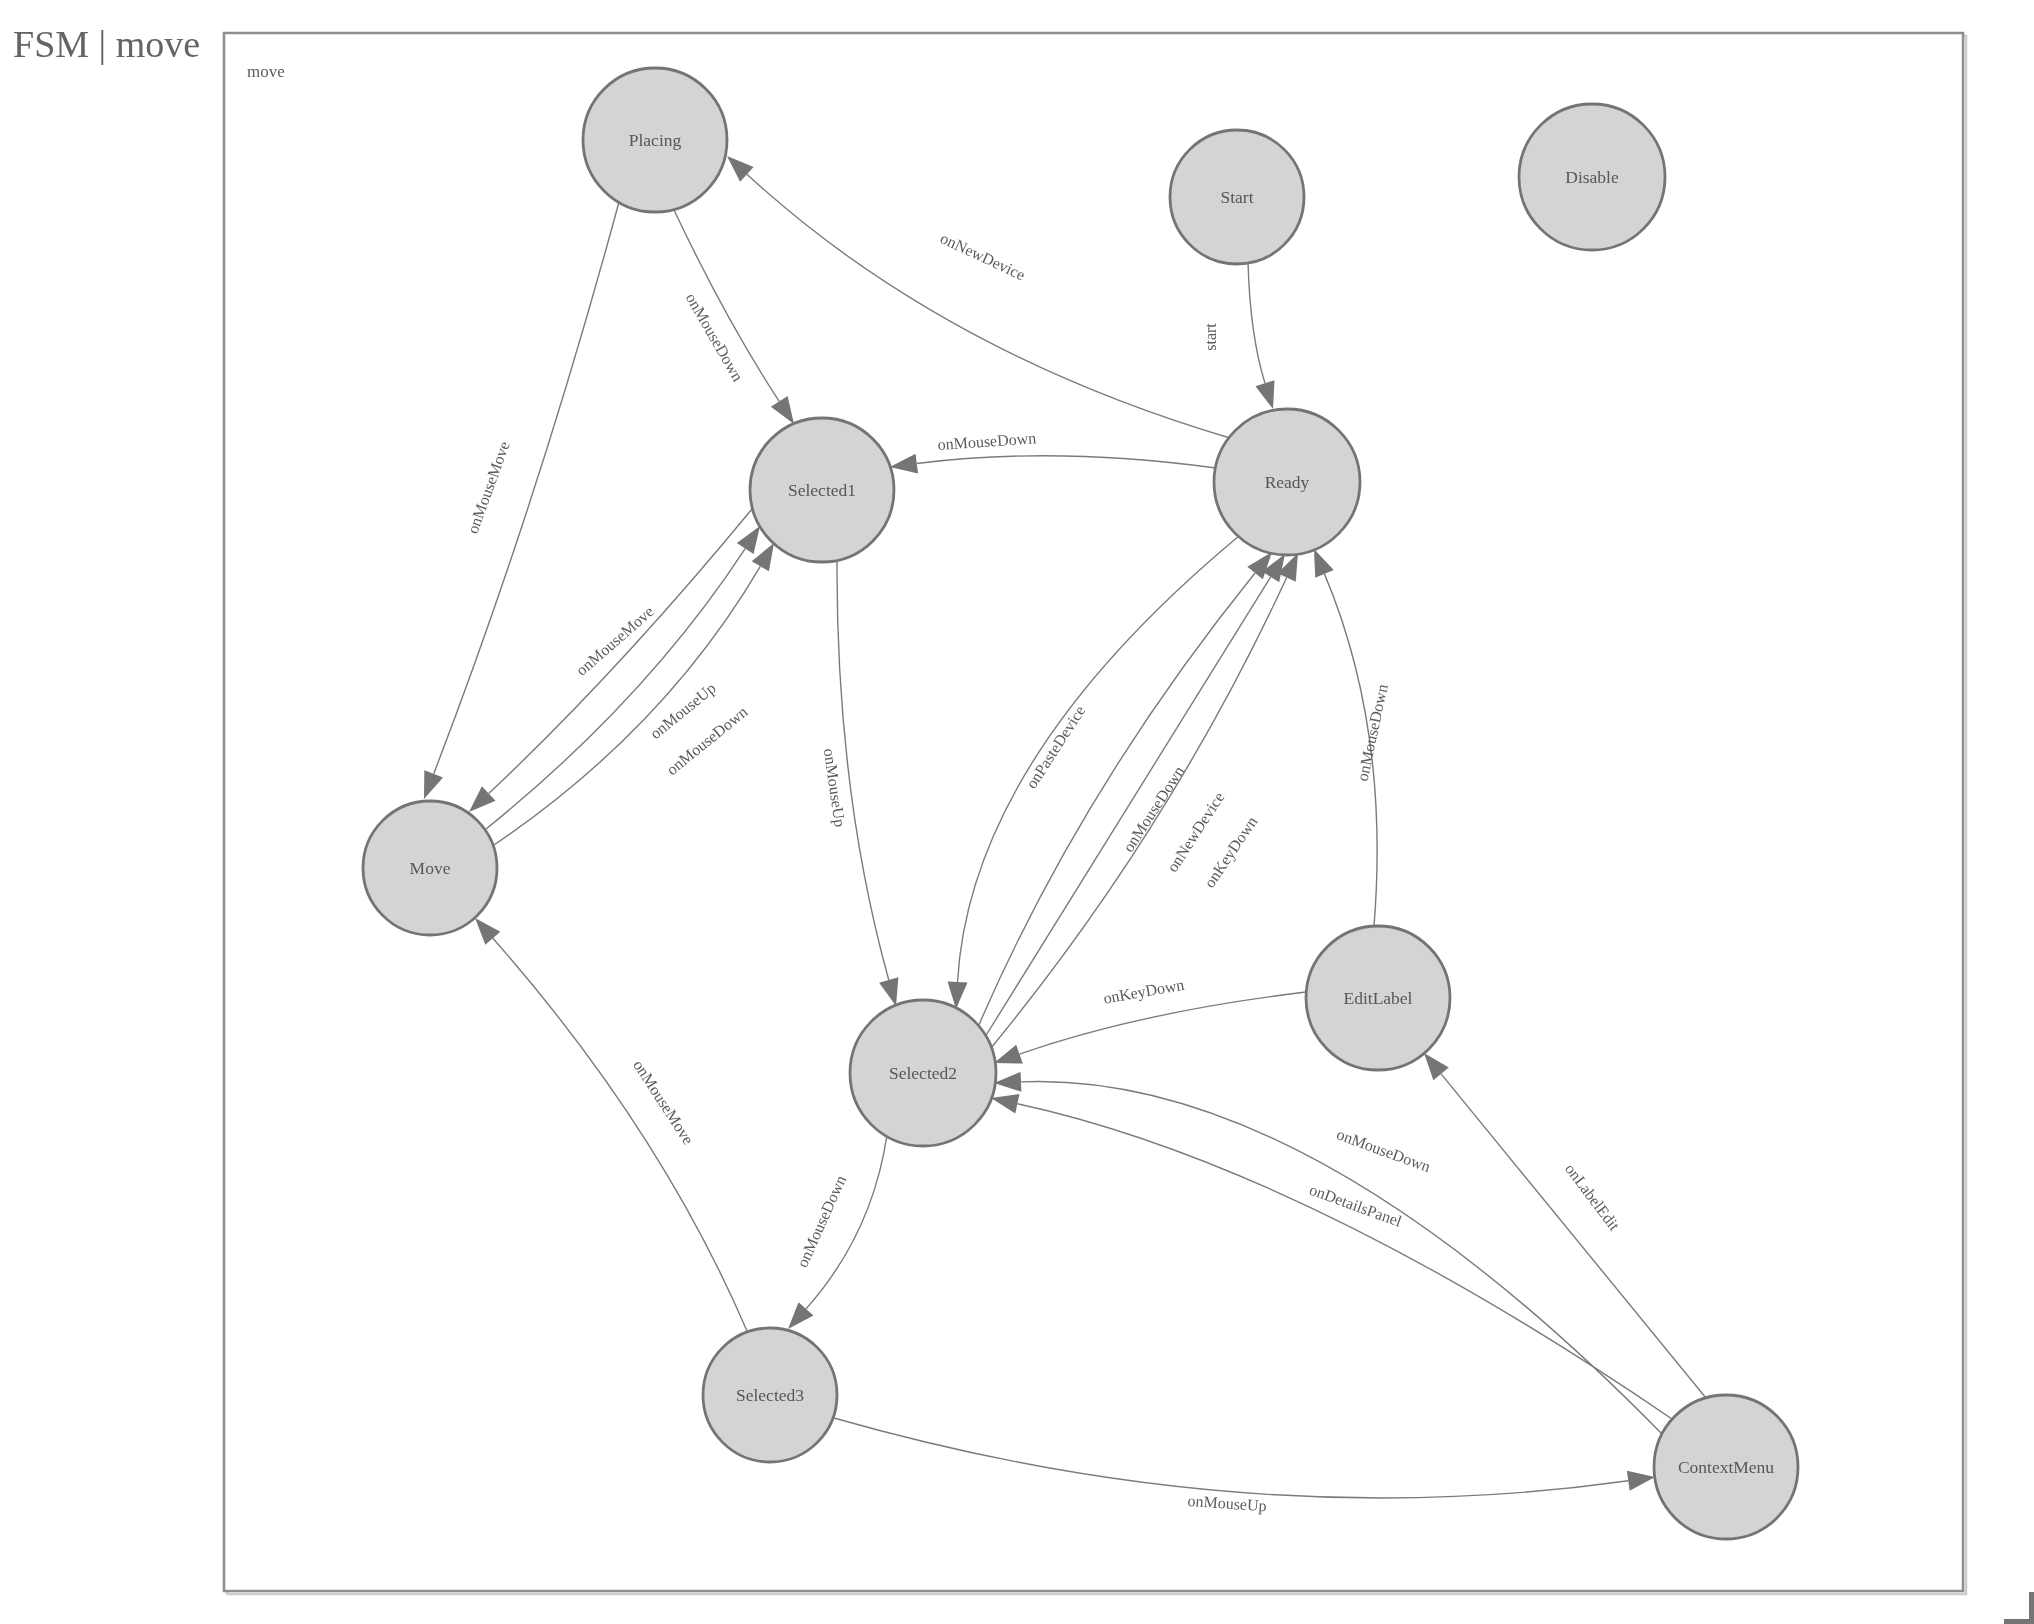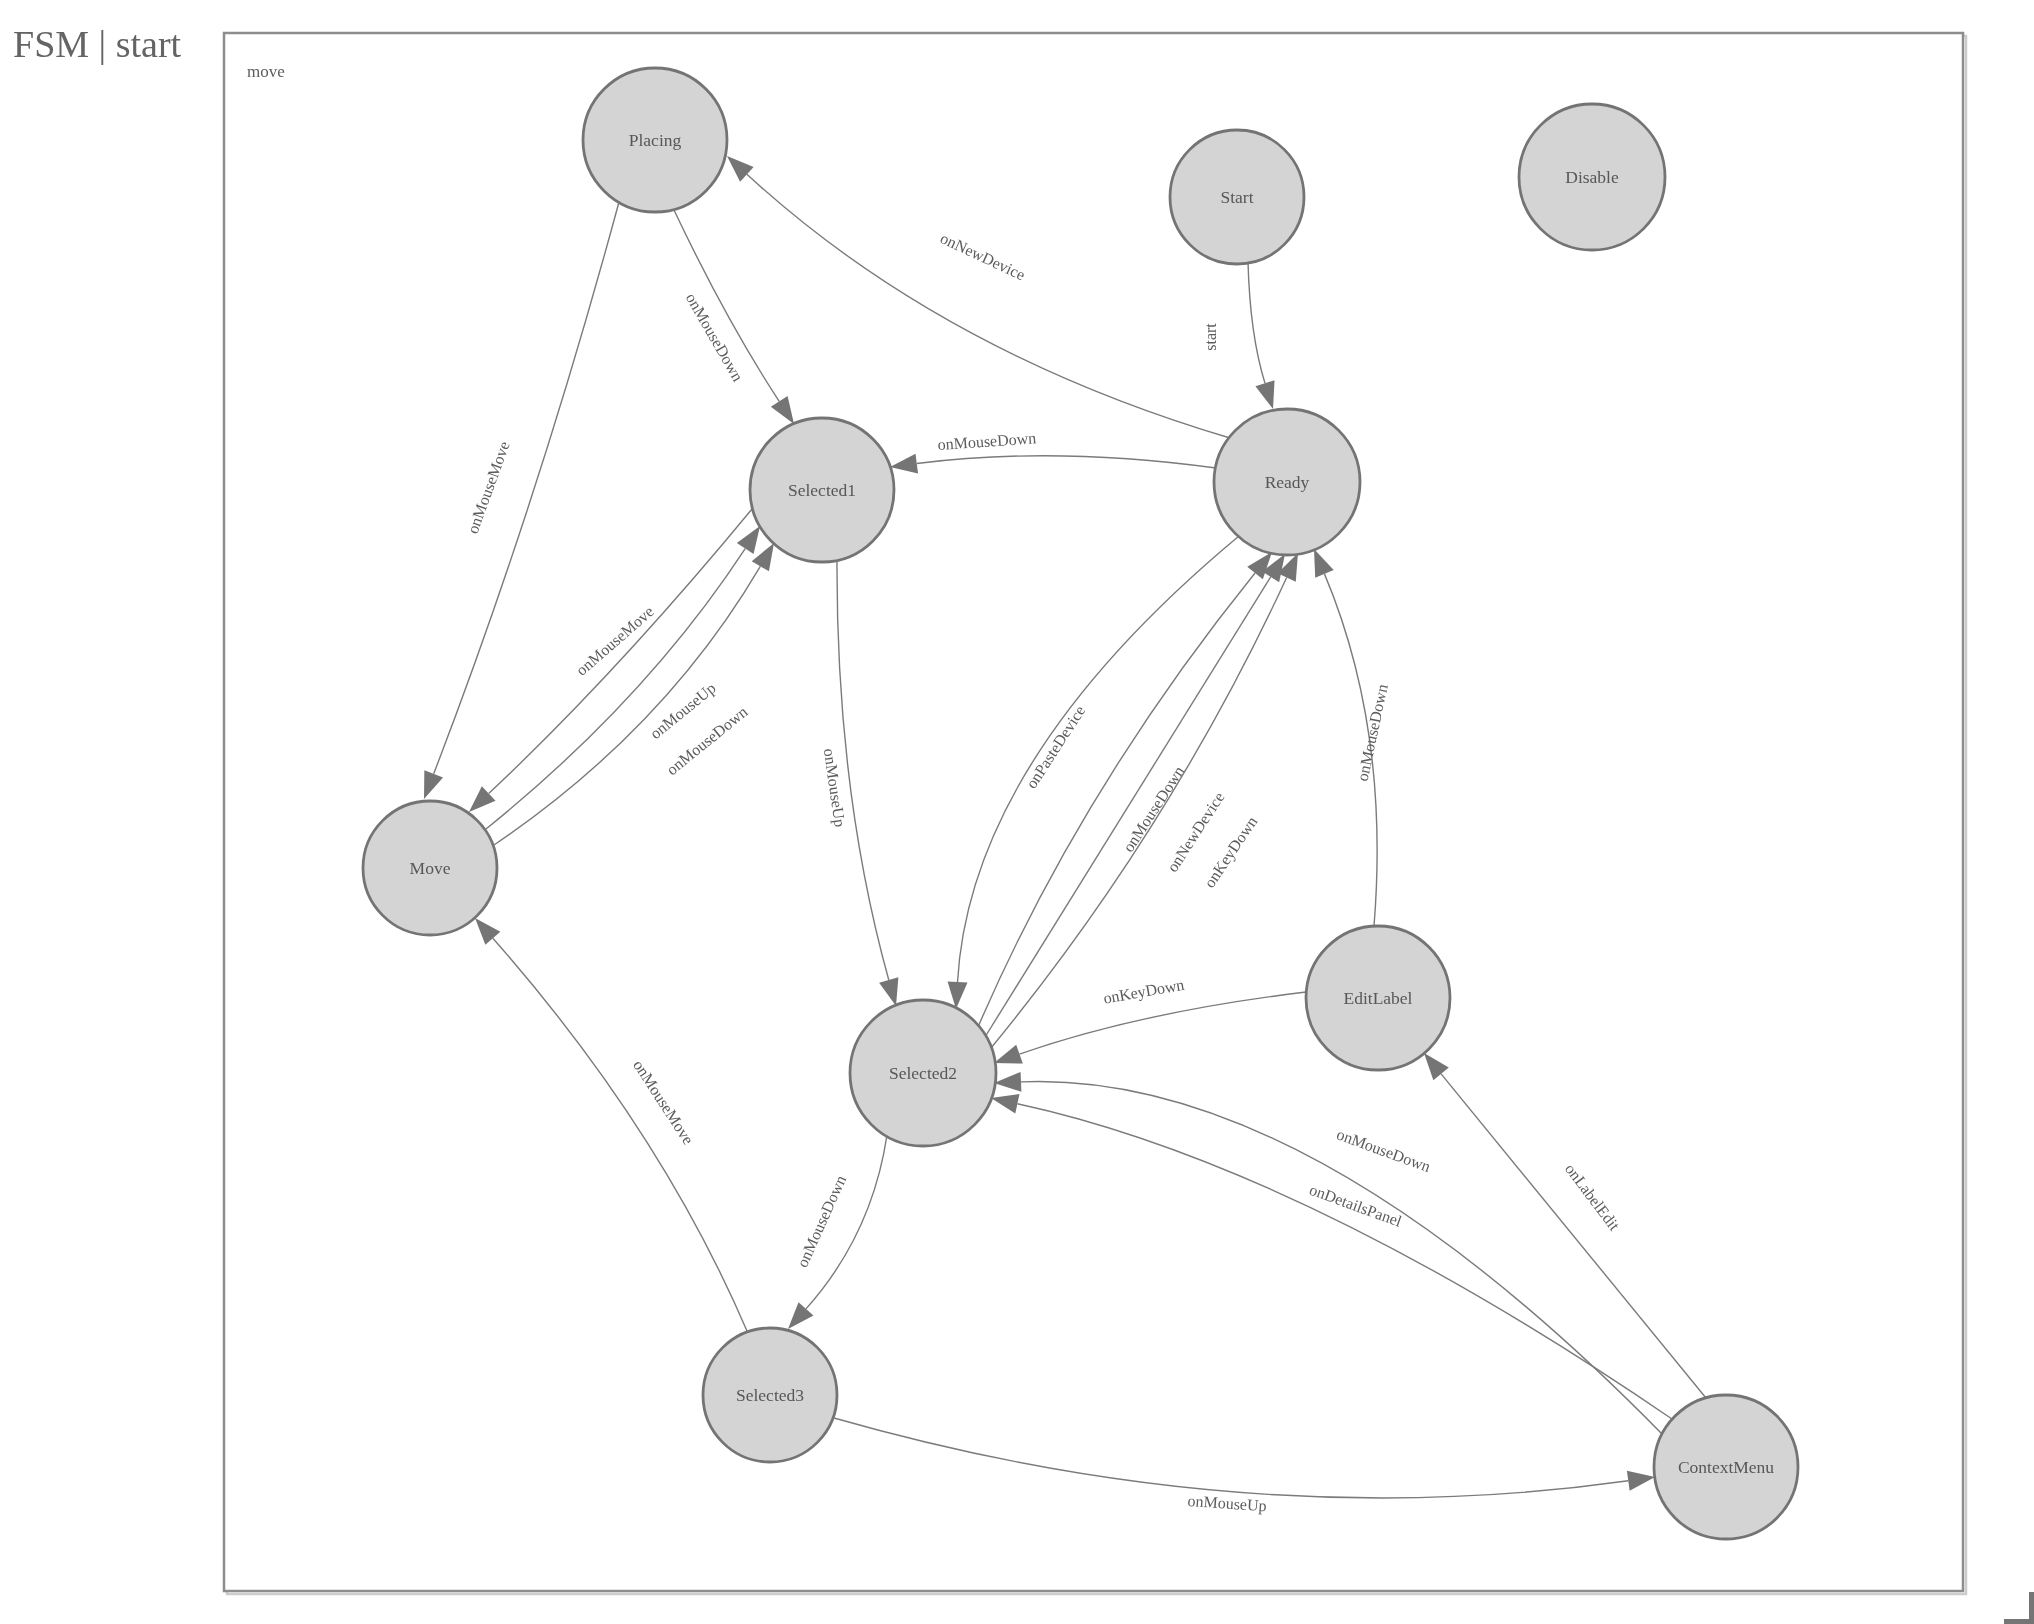--- a/index.html
+++ b/index.html
@@ -6,21 +6,21 @@
   body{width:2034px;height:1624px;position:relative;overflow:hidden;
        font-family:"Liberation Serif","DejaVu Serif",serif;}
   .page-title{position:absolute;left:13px;top:22px;font-size:38px;
        color:#646464;letter-spacing:0px;white-space:pre;}
   svg{position:absolute;left:0;top:0;}
   text{font-family:"Liberation Serif","DejaVu Serif",serif;}
 </style>
 </head>
 <body>
 
-<div class="page-title">FSM | start</div>
+<div class="page-title">FSM | move</div>
 
 <svg id="canvas" width="2034" height="1624" viewBox="0 0 2034 1624">
     <rect x="227" y="36" width="1739" height="1558" fill="none" stroke="#cccccc" stroke-width="2.5"></rect>
     <rect x="224" y="33" width="1739" height="1558" fill="#ffffff" stroke="#8d8d8d" stroke-width="2.5"></rect>
     <text x="247" y="77" font-size="17" fill="#5c5c5c">move</text>
     <path d="M 1248 262 Q 1250 335 1264.9862628351555 383.21667173050014" fill="none" stroke="#7b7b7b" stroke-width="1.4"></path>
     <polygon points="1273,409 1255.4368819946,386.1847225322944 1274.5356436757108,380.24862092870586" fill="#757575"></polygon>
     <text transform="translate(1212,337) rotate(-90)" text-anchor="middle" dominant-baseline="middle" font-size="16" fill="#5c5c5c">start</text>
     <path d="M 1230 438 Q 940 352 746.8682781152286 174.28254699805066" fill="none" stroke="#7b7b7b" stroke-width="1.4"></path>
     <polygon points="727,156 753.6395918182103,166.92392547389196 740.0969644122468,181.64116852220937" fill="#757575"></polygon>

